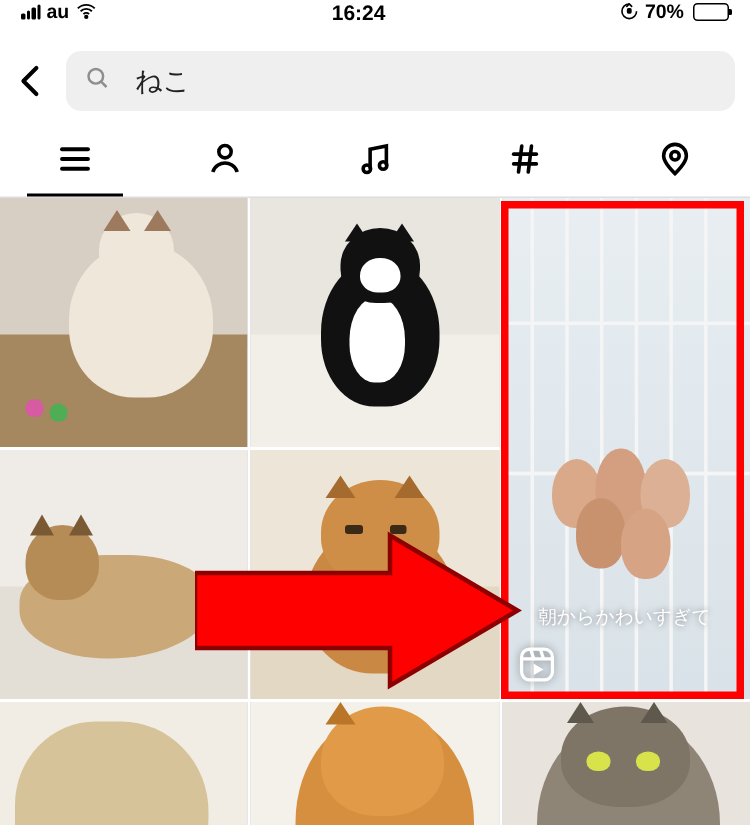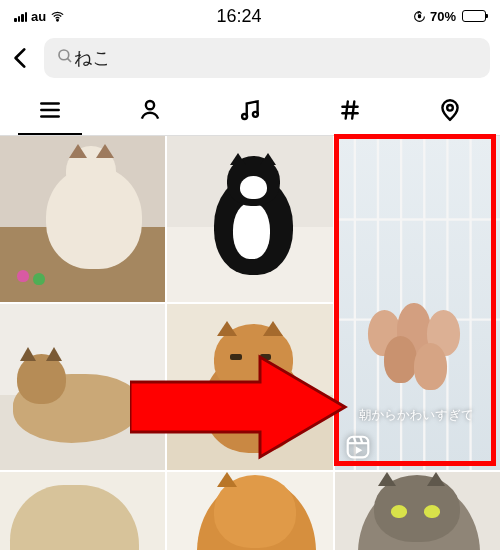--- a/index.html
+++ b/index.html
@@ -9,28 +9,28 @@
     font-family: -apple-system, BlinkMacSystemFont, "Hiragino Sans", sans-serif;
     background: #fff;
     overflow: hidden;
     position: relative;
   }
 
   
   .status-bar {
     height: 28px;
     display: flex;
-    align-items: center;
+    align-items: flex-start;
     justify-content: space-between;
-    padding: 16px 14px;
+    padding: 0 14px;
     font-size: 13px;
     font-weight: 600;
   }
   .status-left, .status-right { display: flex; align-items: center; gap: 4px; }
-  .status-center { font-size: 18px; font-weight: 400; }
+  .status-center { font-size: 14px; font-weight: 700; }
   .signal-bars { display: inline-flex; align-items: flex-end; gap: 1px; height: 11px; }
   .signal-bars span { width: 2.5px; background: #000; border-radius: 1px; }
   .signal-bars span:nth-child(1){height:4px;}
   .signal-bars span:nth-child(2){height:6px;}
   .signal-bars span:nth-child(3){height:8px;}
   .signal-bars span:nth-child(4){height:10px;}
   .wifi-icn svg { width: 15px; height: 15px; display:block; }
   .battery {
     width: 24px; height: 12px; border: 1px solid #000; border-radius: 3px;
     position: relative; margin-left: 2px;
@@ -49,21 +49,21 @@
     height: 52px;
   }
   .back-btn svg { width: 26px; height: 26px; display:block; }
   .search-field {
     flex: 1;
     background: #efefef;
     border-radius: 10px;
     height: 40px;
     display: flex; align-items: center;
     padding: 0 12px;
-    gap: 0;
+    gap: 16px;
   }
   .search-field svg { width: 18px; height: 18px; }
   .search-text { font-size: 18px; color: #222; }
 
   
   .tabs {
     display: flex;
     justify-content: space-around;
     align-items: center;
     height: 52px;

